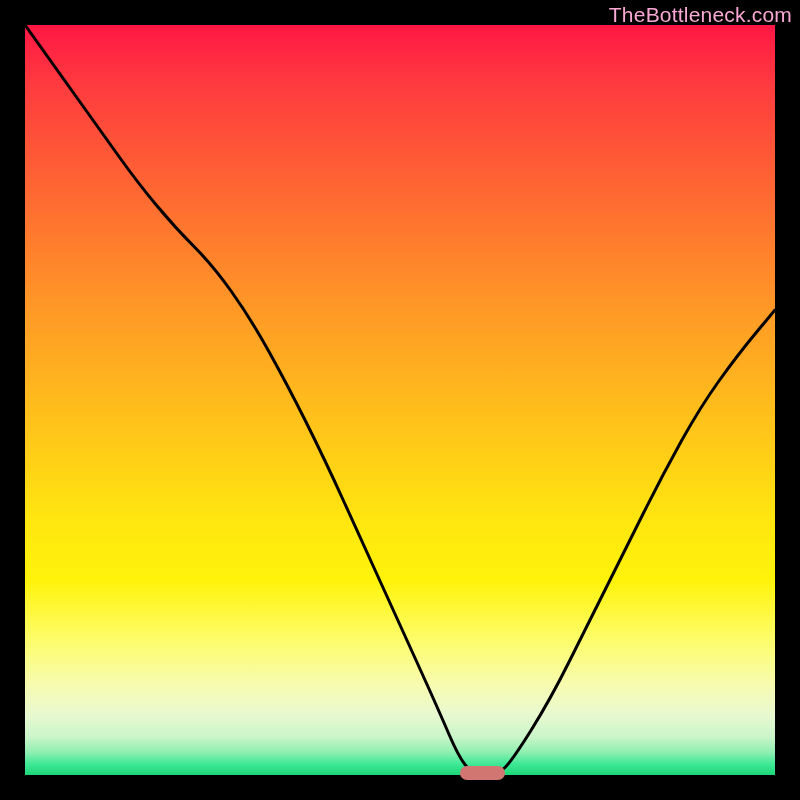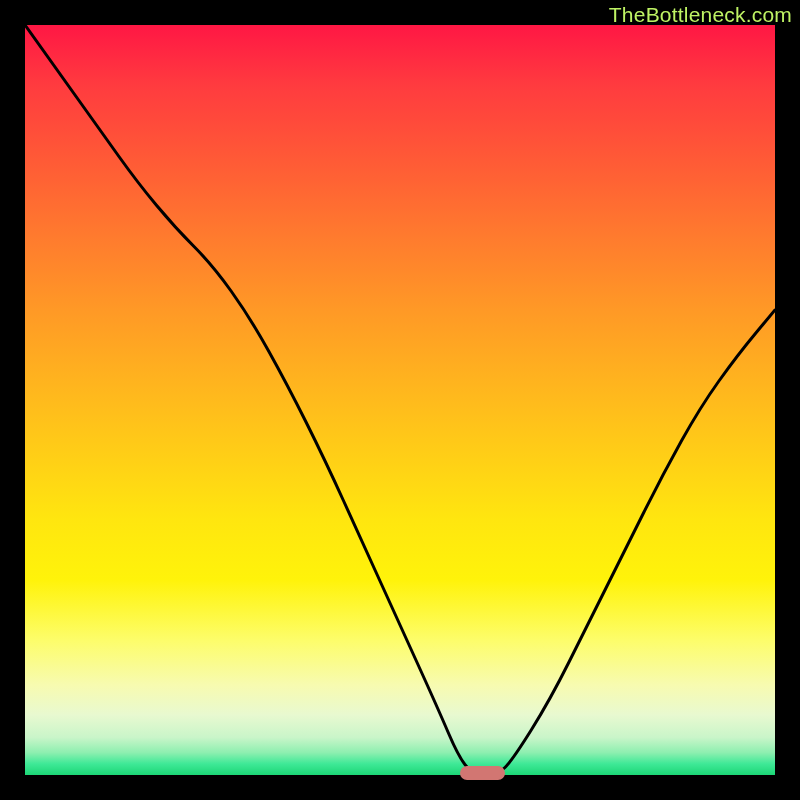--- a/index.html
+++ b/index.html
@@ -41,21 +41,21 @@
       #c9f5c9 95%,
       #8eefb0 97%,
       #3fe997 98.5%,
       #1cd676 100%
     );
   }
   .watermark {
     position: absolute;
     top: 3px;
     right: 8px;
-    color: #bef264;
+    color: #f9a8d4;
     font-size: 21px;
     font-weight: 500;
     letter-spacing: 0.2px;
   }
   svg.curve {
     position: absolute;
     left: 0;
     top: 0;
     width: 750px;
     height: 750px;

